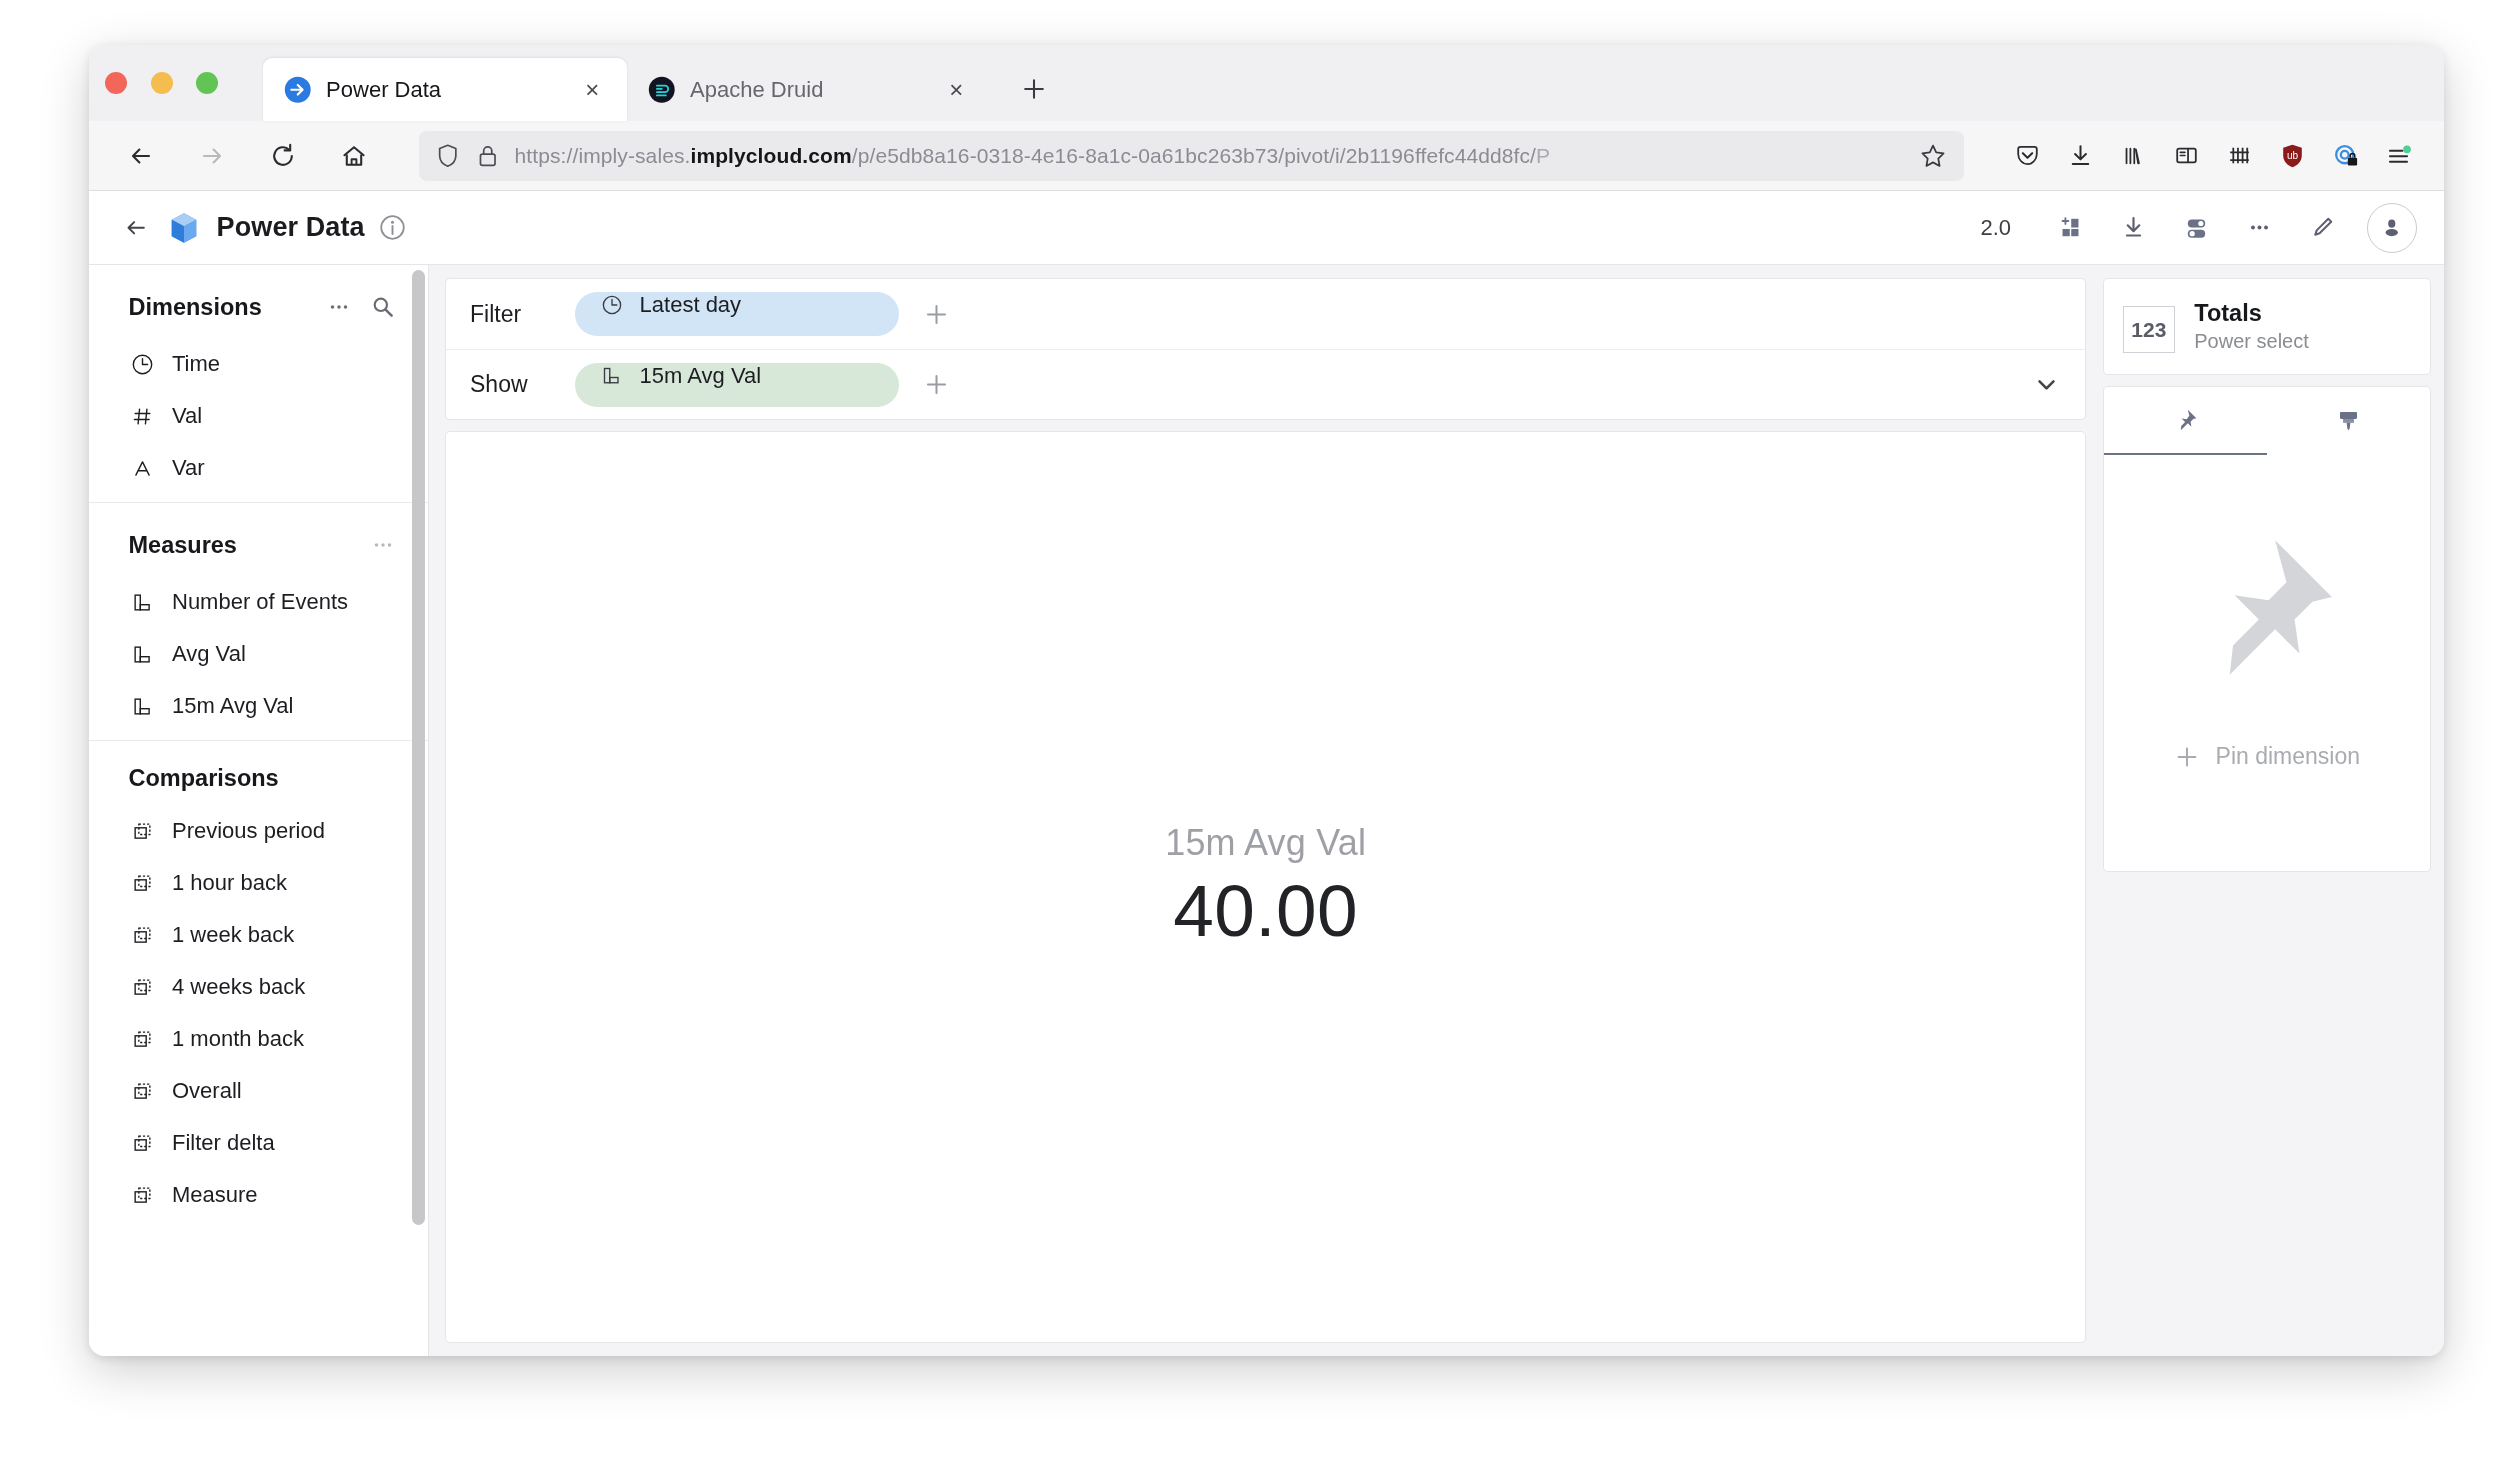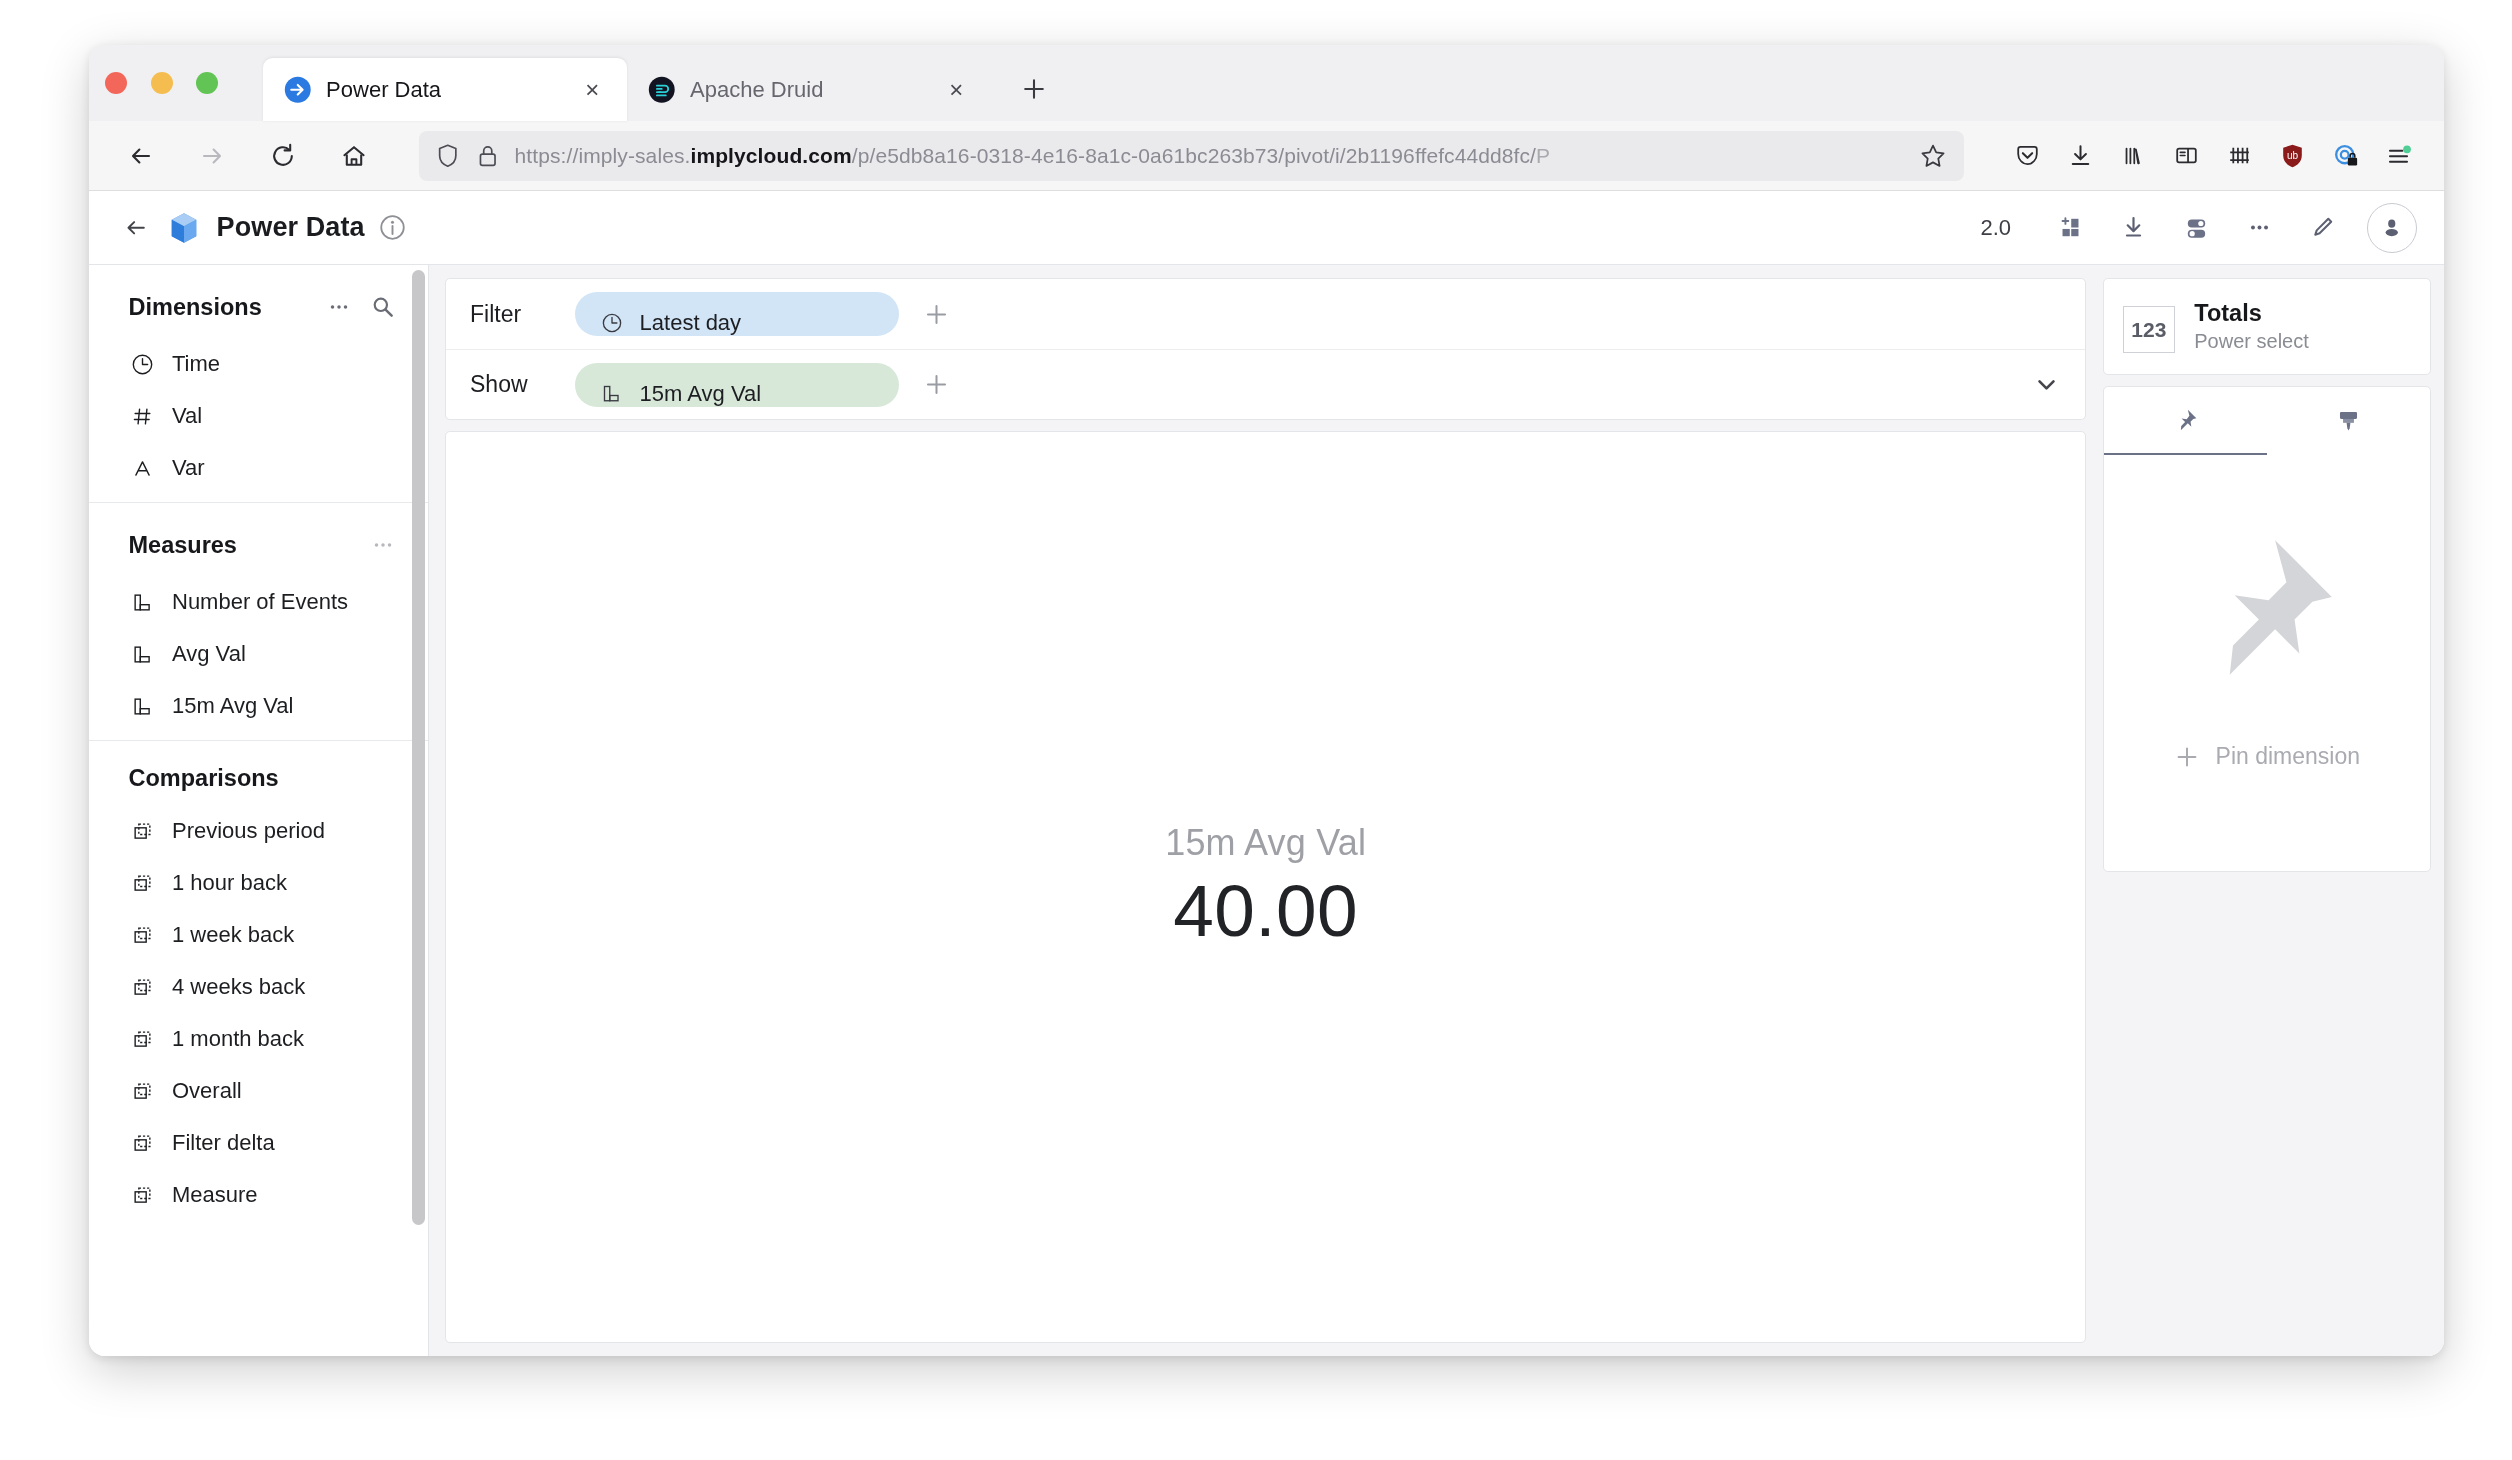--- a/index.html
+++ b/index.html
@@ -234,21 +234,21 @@
     height: 70px;
     padding: 0 19.4px 0 24px;
     gap: 16px;
   }
   .fr + .fr { border-top: 0.8px solid #eceded; }
   .fr-label {
     width: 89px; flex: 0 0 89px;
     font-size: 23px; color: #1d1e22; font-weight: 400;
   }
   .pill {
-    display: inline-flex; align-items: flex-end;
+    display: inline-flex; align-items: flex-start;
     height: 44px;
     border-radius: 23px;
     padding: 0 24px;
     gap: 14.6px;
     font-size: 22px;
     color: #1d1e22;
     min-width: 324px;
   }
   .pill.blue { background: #d2e5f6; }
   .pill.green { background: #d7e7d8; }

